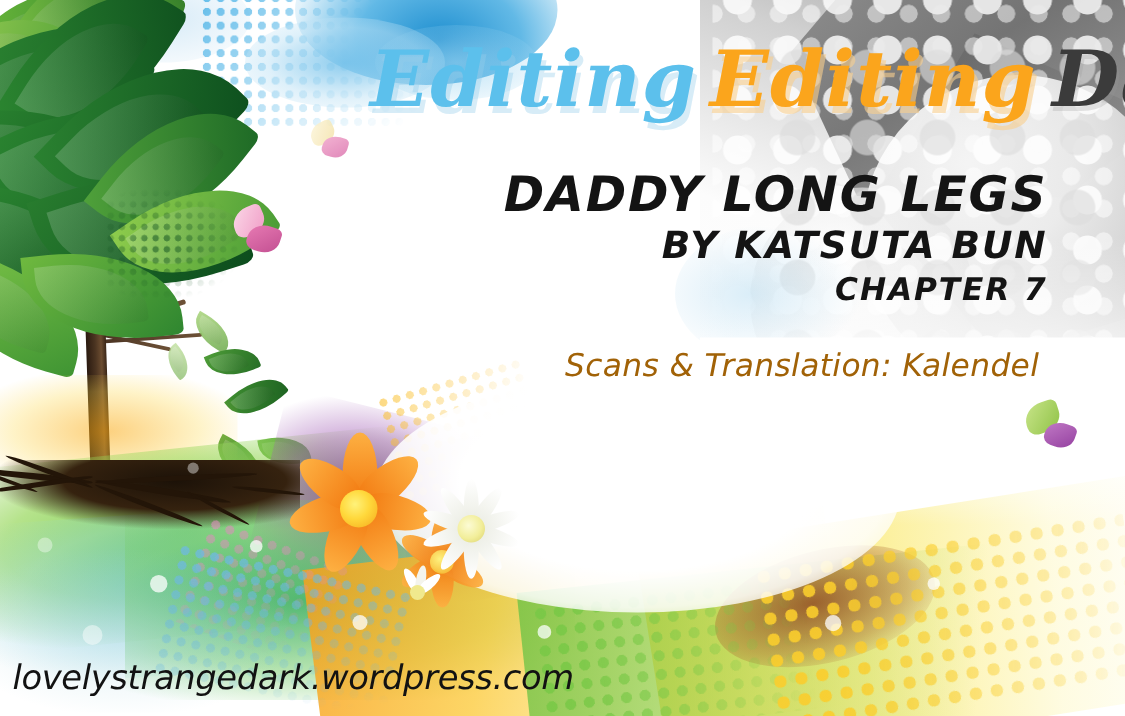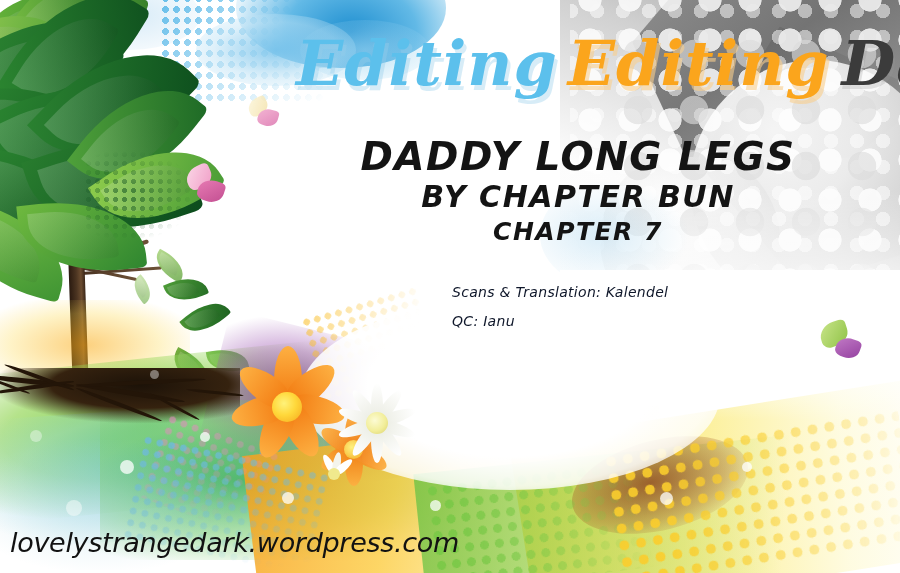--- a/index.html
+++ b/index.html
@@ -269,35 +269,35 @@
     letter-spacing:1px;
     white-space:nowrap;
   }
   #logo span{display:inline-block;}
   #logo-lovely{color:#5CC0EC;text-shadow:3px 5px 0 rgba(150,205,235,.38);}
   #logo-strange{color:#FBA51C;text-shadow:3px 5px 0 rgba(249,206,141,.6);margin-left:10px;}
   #logo-dark{color:#3B3B3B;text-shadow:2px 4px 0 rgba(150,150,150,.25);margin-left:12px;}
 
   #title-block{
     position:absolute;right:62px;top:136px;width:520px;
-    text-align:center;
+    text-align:right;
     font-family:"DejaVu Sans",sans-serif;
     font-weight:bold;font-style:italic;
     color:#141414;
   }
   #title-main{font-size:39px;line-height:41px;letter-spacing:1.5px;}
   #title-author{font-size:30px;line-height:34px;letter-spacing:1.5px;margin-top:3px;}
   #title-chapter{font-size:25px;line-height:28px;letter-spacing:1.5px;margin-top:4px;}
 
   #credits{
     position:absolute;left:452px;top:278px;
     font-family:"DejaVu Sans",sans-serif;
     font-style:italic;
-    font-size:14px;line-height:29px;
-    color:#0f172a;
+    font-size:25px;line-height:29px;
+    color:#a16207;
     letter-spacing:.3px;
   }
   #credits div{white-space:nowrap;}
 
   #site-url{
     position:absolute;left:10px;top:526px;
     font-family:"DejaVu Sans",sans-serif;
     font-style:italic;
     font-size:27px;line-height:34px;
     color:#121212;
@@ -459,24 +459,23 @@
     <div class="bubble" style="left:150px;top:370px;width:9px;height:9px;opacity:.55;"></div>
     <div class="bubble" style="left:30px;top:430px;width:12px;height:12px;opacity:.5;"></div>
   </div>
 
   <div id="logo">
     <span id="logo-lovely">Editing</span><span id="logo-strange">Editing</span><span id="logo-dark">Dark</span>
   </div>
 
   <div id="title-block">
     <div id="title-main">DADDY LONG LEGS</div>
-    <div id="title-author">BY CHAPTER BUN</div>
+    <div id="title-author">BY KATSUTA BUN</div>
     <div id="title-chapter">CHAPTER 7</div>
   </div>
 
   <div id="credits">
     <div>Scans &amp; Translation: Kalendel</div>
-    <div>QC: Ianu</div>
   </div>
 
   <div id="site-url">lovelystrangedark.wordpress.com</div>
 
 </div>
 
 </body></html>

